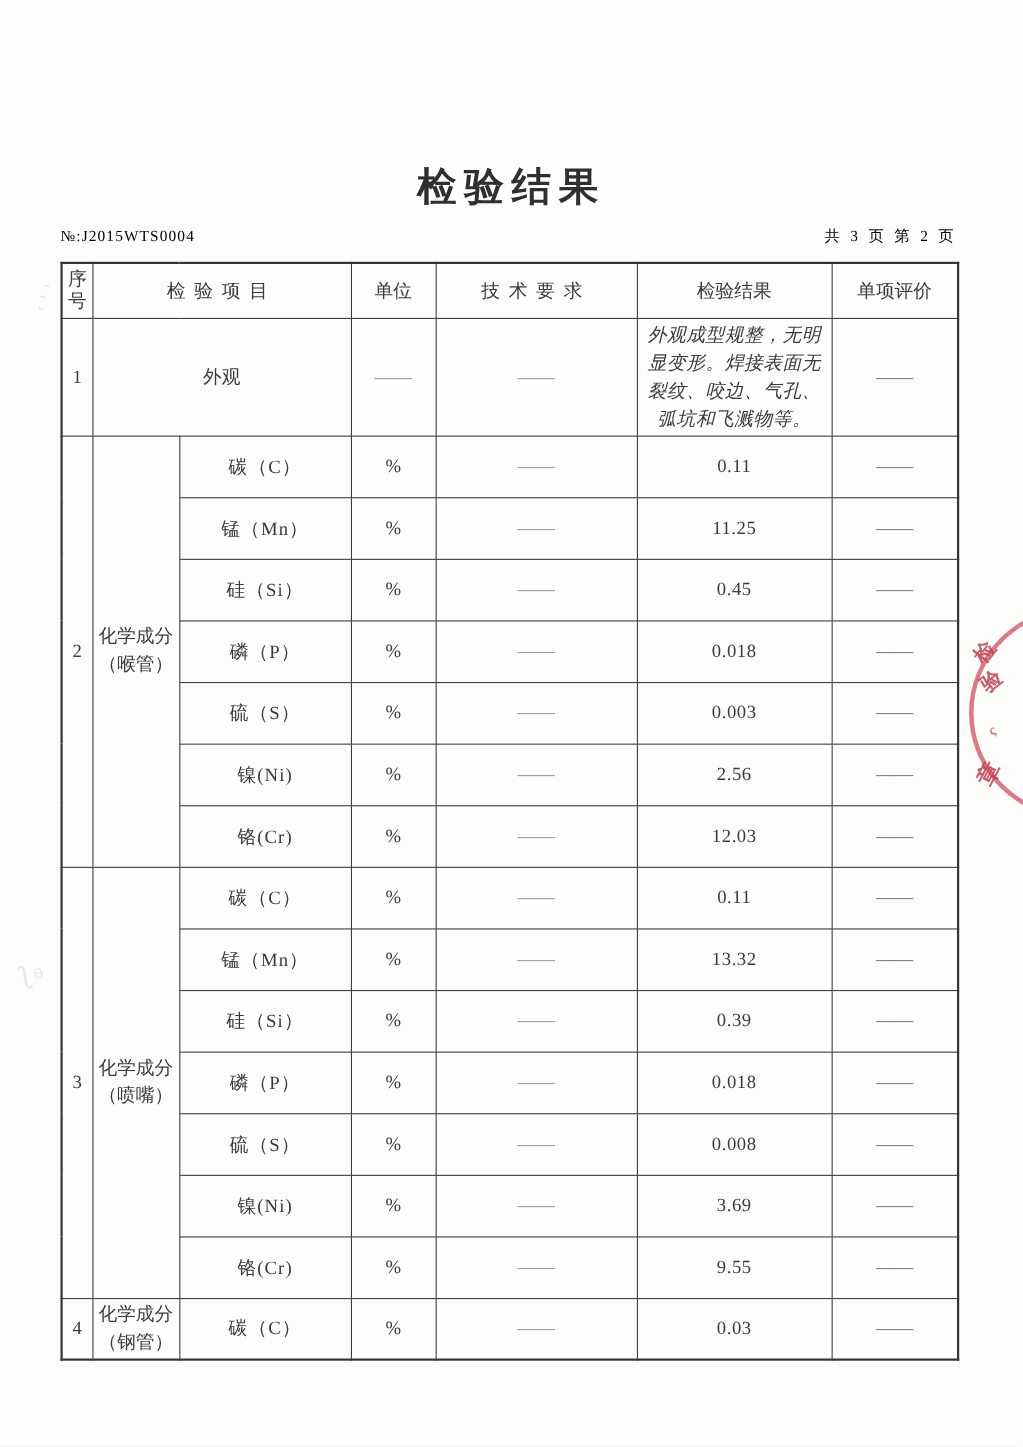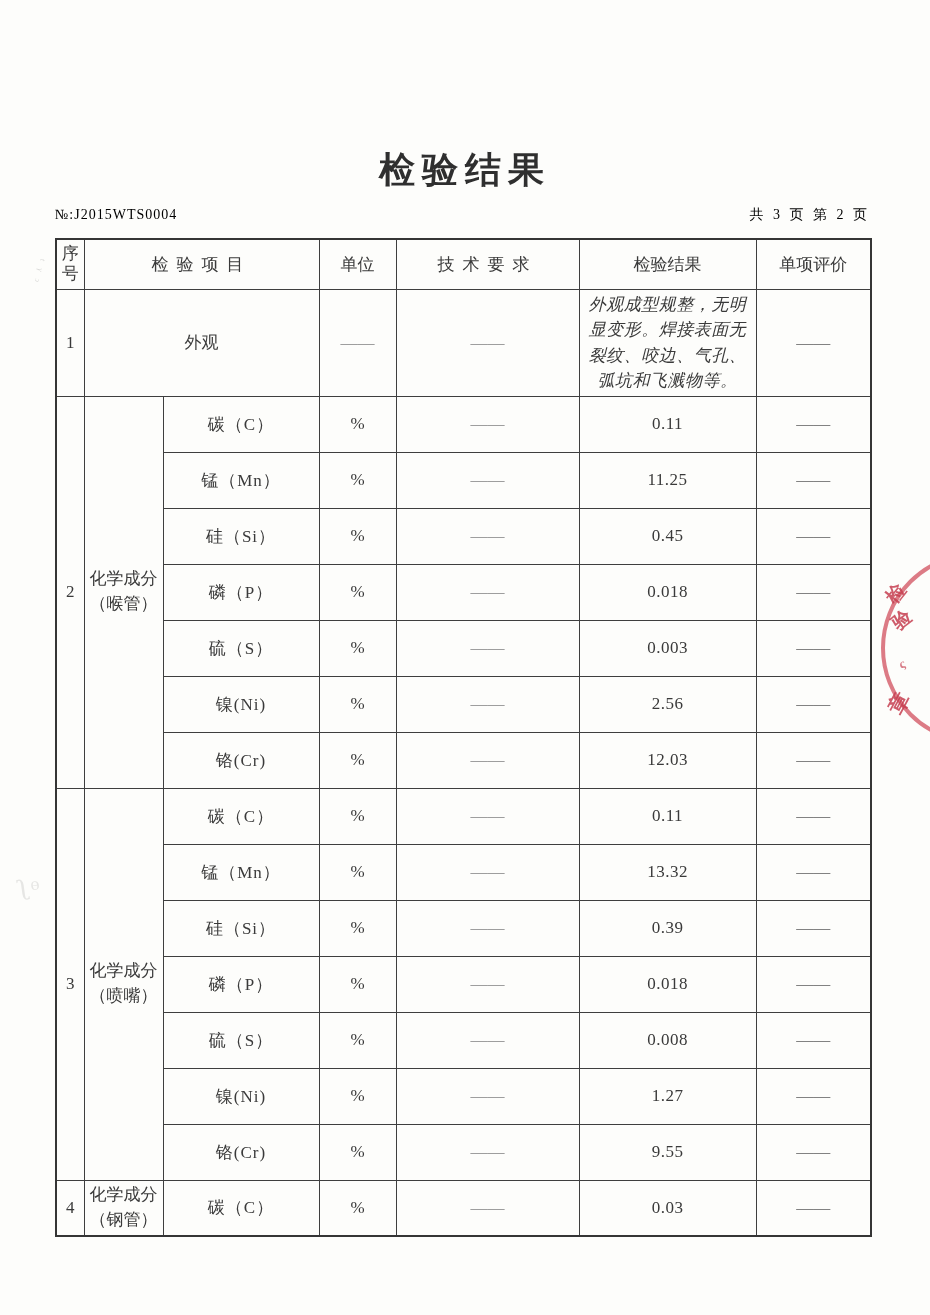--- a/index.html
+++ b/index.html
@@ -240,21 +240,21 @@
       <td class="element">硫（S）</td>
       <td class="unit">%</td>
       <td><span class="dash dash-light">——</span></td>
       <td class="value">0.008</td>
       <td><span class="dash dash-mid">——</span></td>
     </tr>
     <tr class="row">
       <td class="element">镍(Ni)</td>
       <td class="unit">%</td>
       <td><span class="dash dash-light">——</span></td>
-      <td class="value">1.27</td>
+      <td class="value">3.69</td>
       <td><span class="dash dash-mid">——</span></td>
     </tr>
     <tr class="row">
       <td class="element">铬(Cr)</td>
       <td class="unit">%</td>
       <td><span class="dash dash-light">——</span></td>
       <td class="value">9.55</td>
       <td><span class="dash dash-mid">——</span></td>
     </tr>
 

